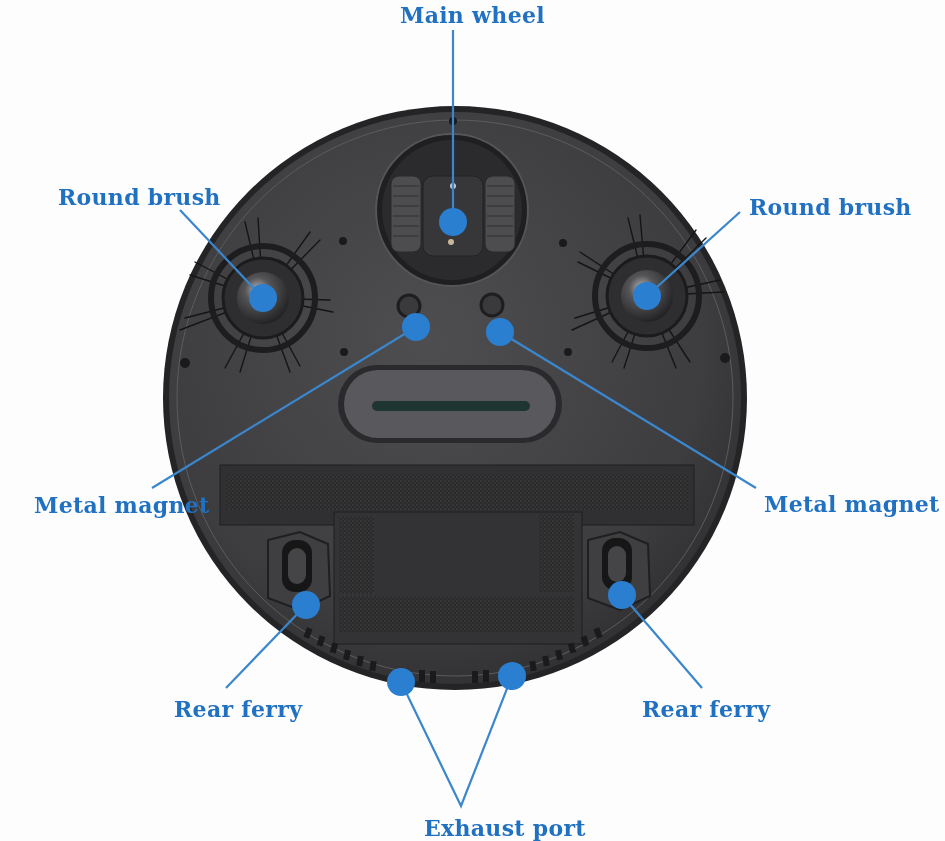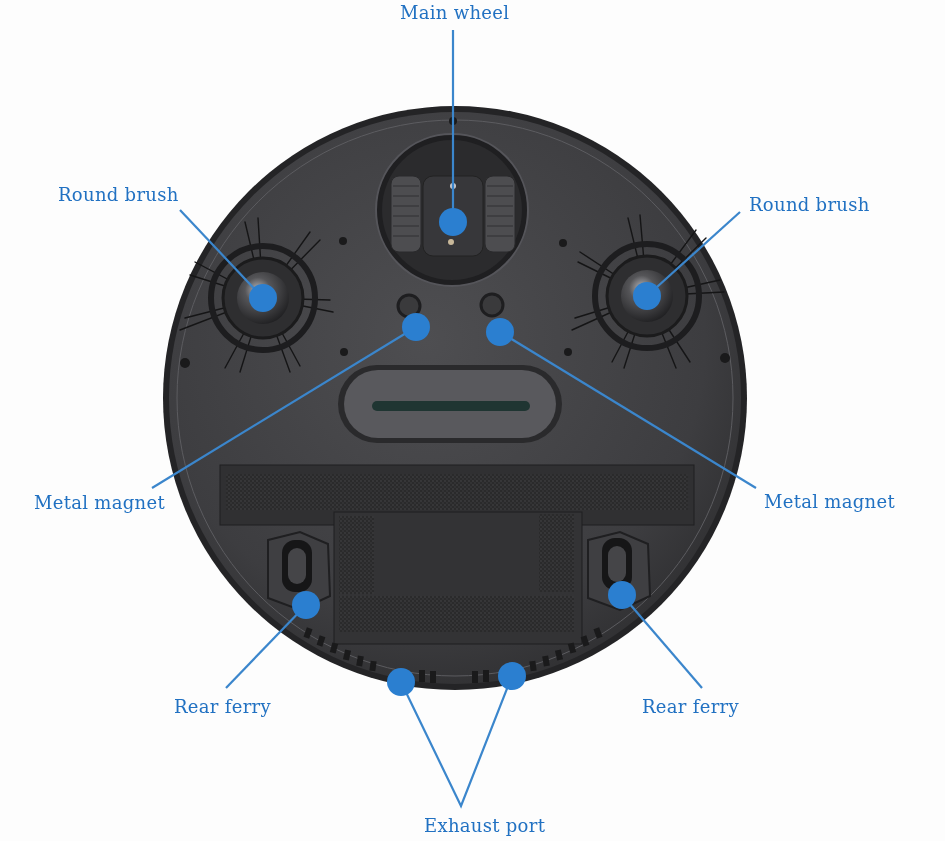--- a/index.html
+++ b/index.html
@@ -8,22 +8,22 @@
       width: 945px;
       height: 841px;
       overflow: hidden;
       background: #fdfdfd;
       font-family: "DejaVu Serif", "Liberation Serif", serif;
     }
     svg.diagram { position: absolute; left: 0; top: 0; }
     .label {
       position: absolute;
       font-family: "DejaVu Serif", "Liberation Serif", serif;
-      font-weight: normal;
-      font-size: 18px;
+      font-weight: bold;
+      font-size: 22px;
       letter-spacing: 0.3px;
       white-space: nowrap;
       line-height: 1;
     }
   </style>
 </head>
 <body>
 
 <div class="canvas">
 

